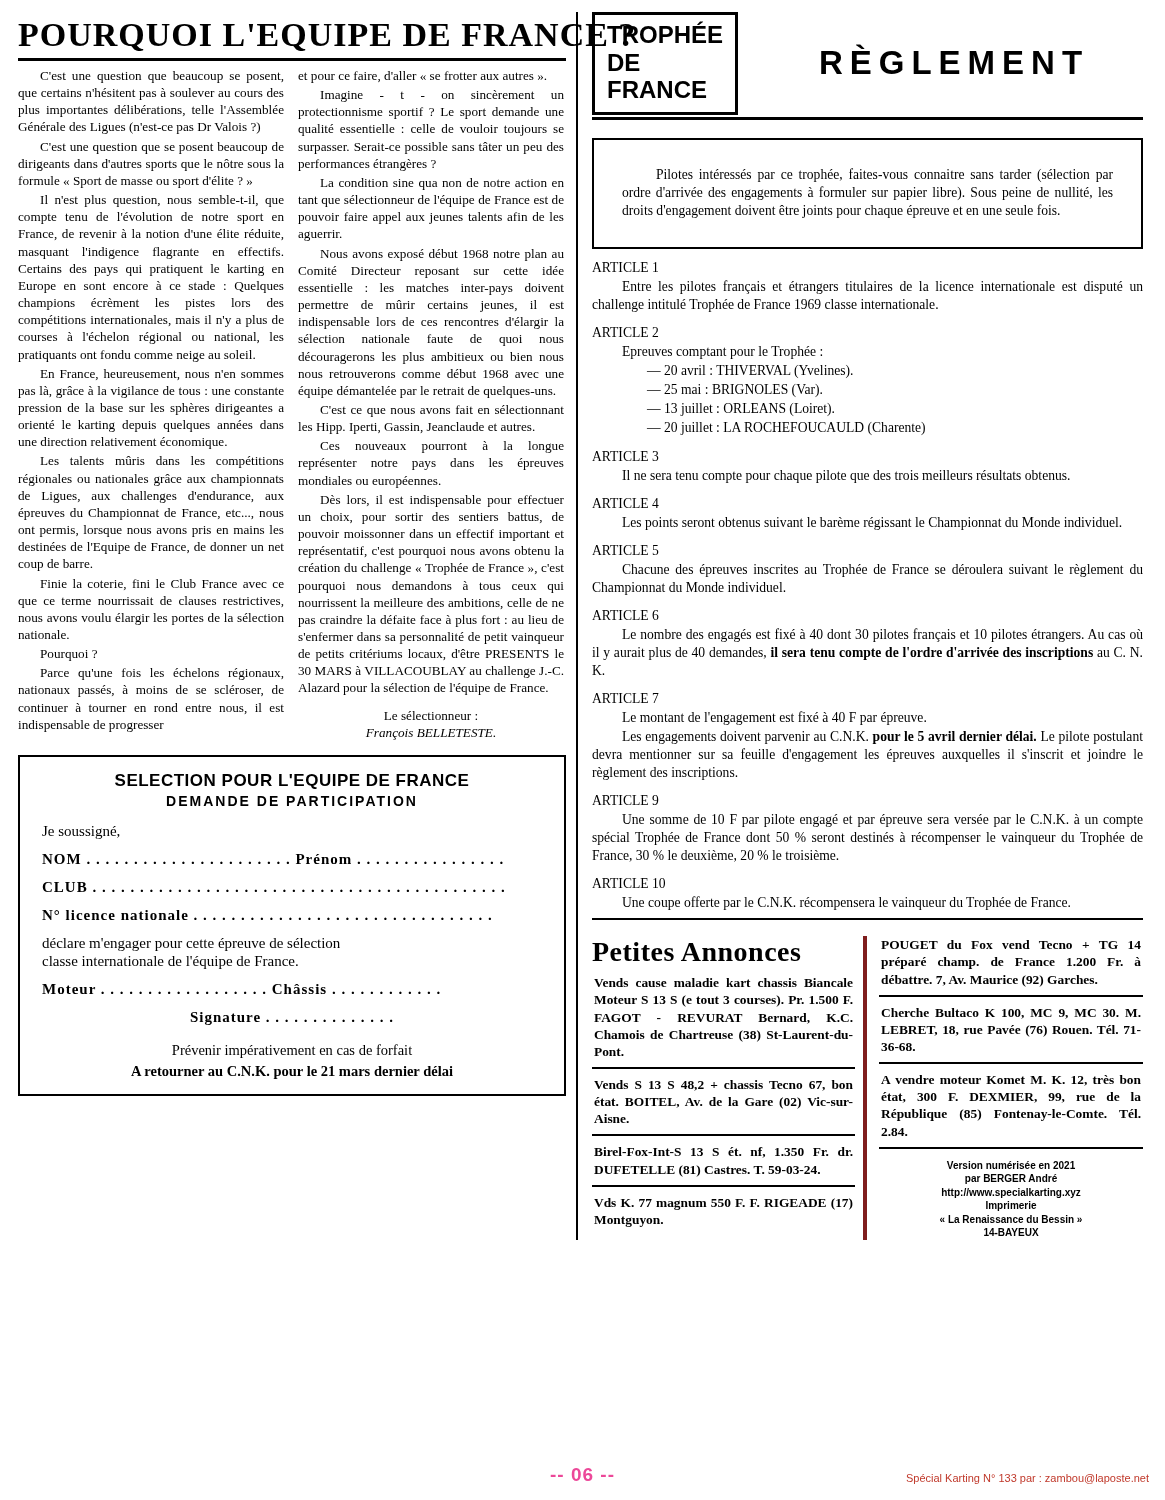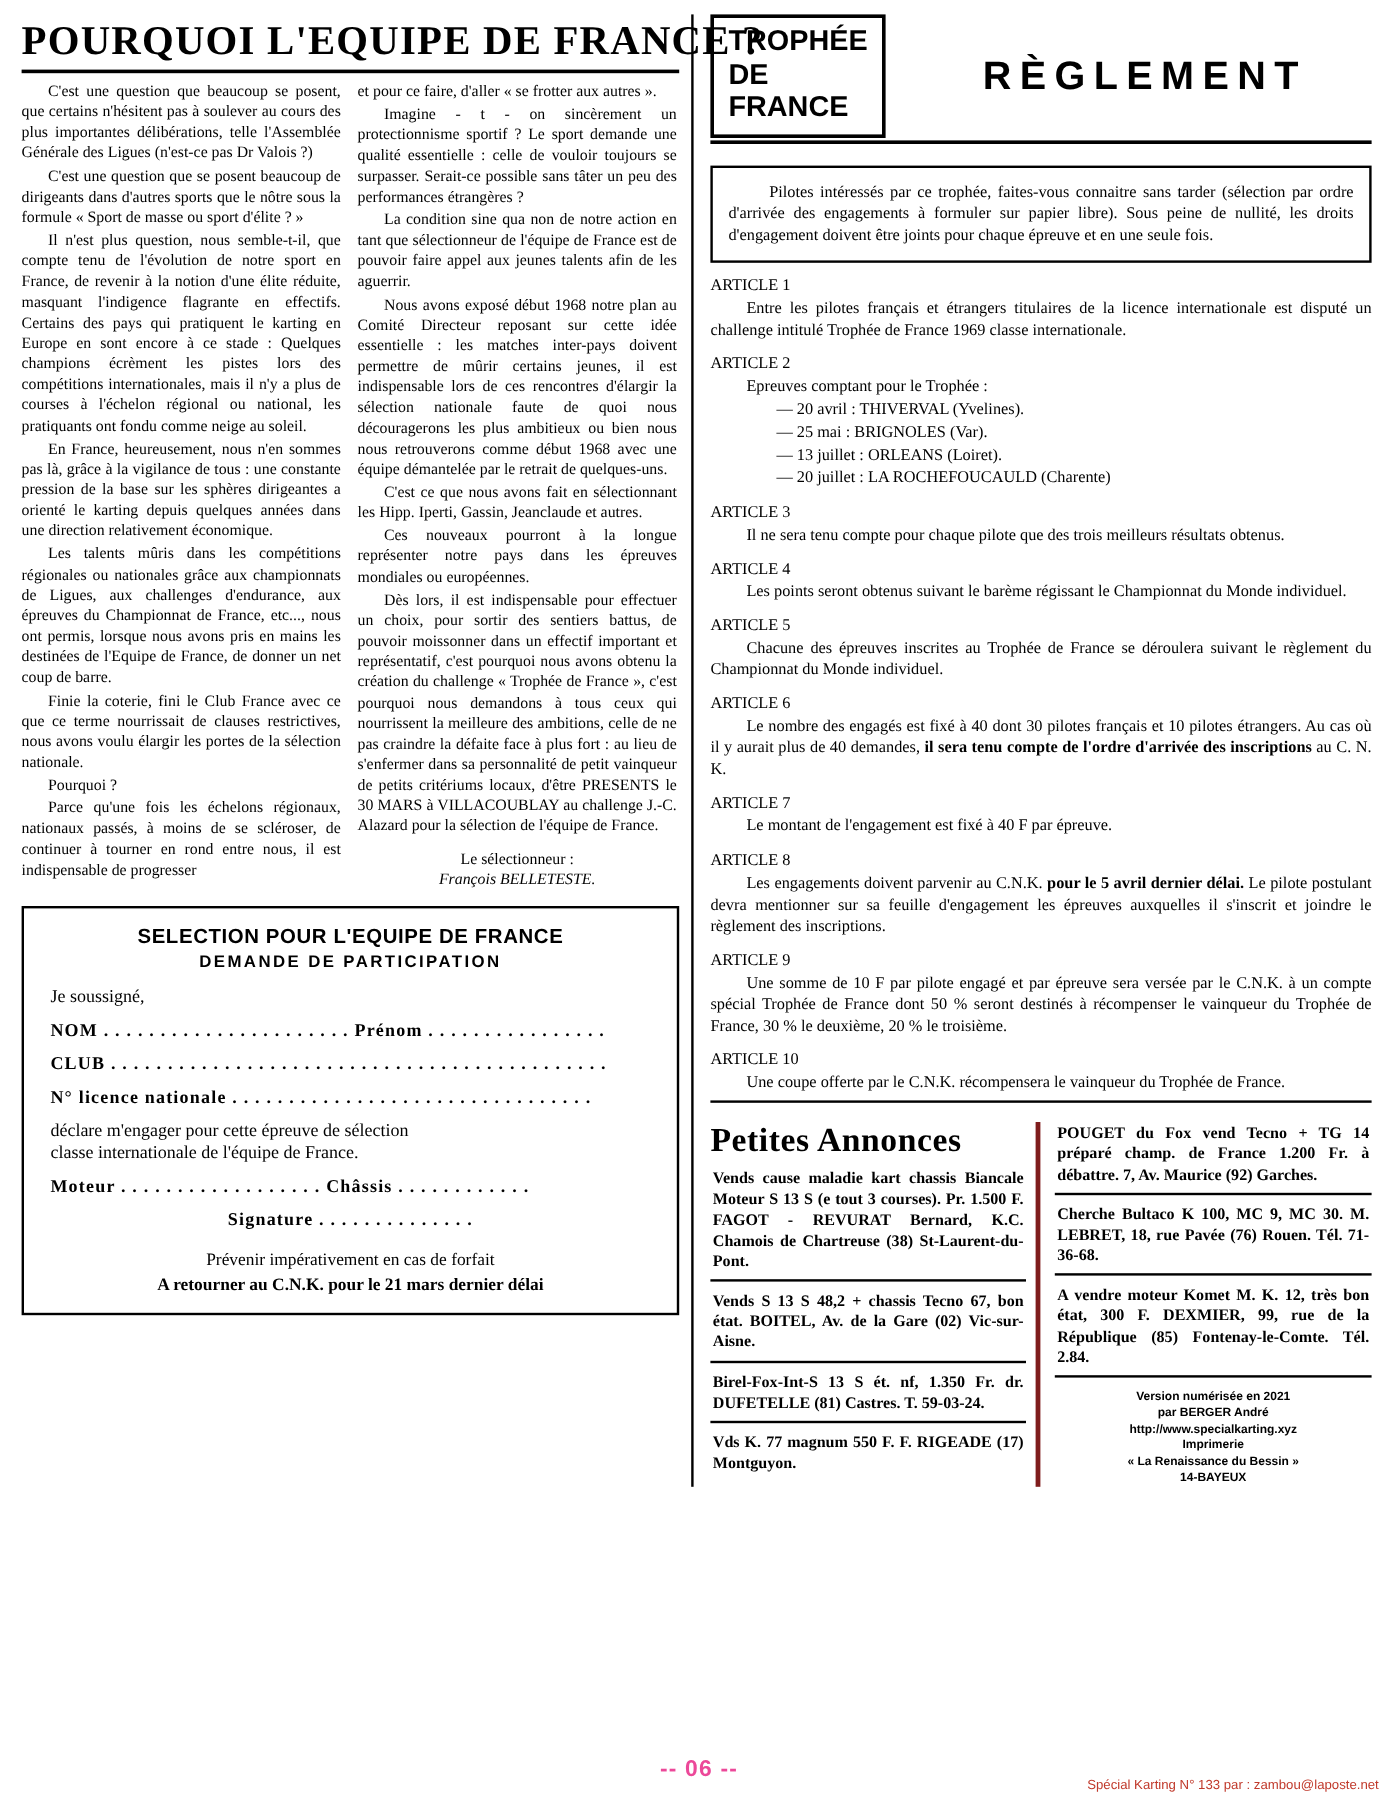--- a/index.html
+++ b/index.html
@@ -134,21 +134,21 @@
   }
   
   .notice{
     border:2px solid #000;
     margin-top:18px;
     padding:10px 12px;
     font-size:13.6px;
     line-height:1.35;
     text-align:justify;
   }
-  .notice p{margin:1px;text-indent:34px;font-family:Liberation Serif, serif;}
+  .notice p{margin:16px;text-indent:34px;font-family:Liberation Serif, serif;}
   
   .arts{margin-top:10px;font-size:13.6px;line-height:1.33;}
   .art-h{margin:10px 0 1px 0;}
   .art-b{margin:0;text-indent:30px;text-align:justify;}
   .epr{margin:0 0 0 44px;}
   .epr div{margin:1px 11px;}
   b{font-weight:bold;}
   
   .pa-wrap{
     display:flex;
@@ -195,21 +195,21 @@
     text-align:center;
     font-family:"Liberation Sans", sans-serif;
     font-weight:bold;
     font-size:19px;
     color:#ec4899;
     letter-spacing:1px;
   }
   .credit-red{
     position:absolute;
     right:16px;
-    bottom:0;
+    bottom:10px;
     font-family:"Liberation Sans", sans-serif;
     font-size:11px;
     color:#c0392b;
   }
   .right-sep{
     border-top:2px solid #000;
     margin-top:6px;
   }
 </style>
 </head>
@@ -318,21 +318,20 @@
           <div class="art-h">ARTICLE 6</div>
           <p class="art-b"><span>Le nombre des engagés est fixé à 40 dont 30 pilotes français et 10 pilotes étrangers. Au cas où il y aurait plus de 40 demandes, </span><b>il sera tenu compte de l'ordre d'arrivée des inscriptions</b><span> au C. N. K.</span></p>
         </div>
 
         <div>
           <div class="art-h">ARTICLE 7</div>
           <p class="art-b">Le montant de l'engagement est fixé à 40 F par épreuve.</p>
         </div>
 
         <div>
-          <div class="art-h">ARTICLE 8</div>
           <p class="art-b"><span>Les engagements doivent parvenir au C.N.K. </span><b>pour le 5 avril dernier délai.</b><span> Le pilote postulant devra mentionner sur sa feuille d'engagement les épreuves auxquelles il s'inscrit et joindre le règlement des inscriptions.</span></p>
         </div>
 
         <div>
           <div class="art-h">ARTICLE 9</div>
           <p class="art-b">Une somme de 10 F par pilote engagé et par épreuve sera versée par le C.N.K. à un compte spécial Trophée de France dont 50 % seront destinés à récompenser le vainqueur du Trophée de France, 30 % le deuxième, 20 % le troisième.</p>
         </div>
 
         <div>
           <div class="art-h">ARTICLE 10</div>

